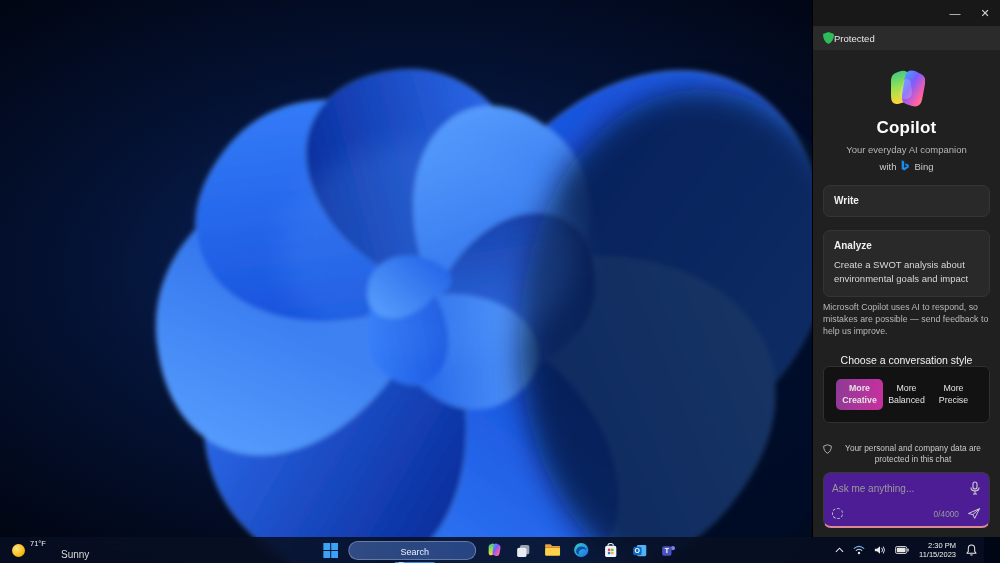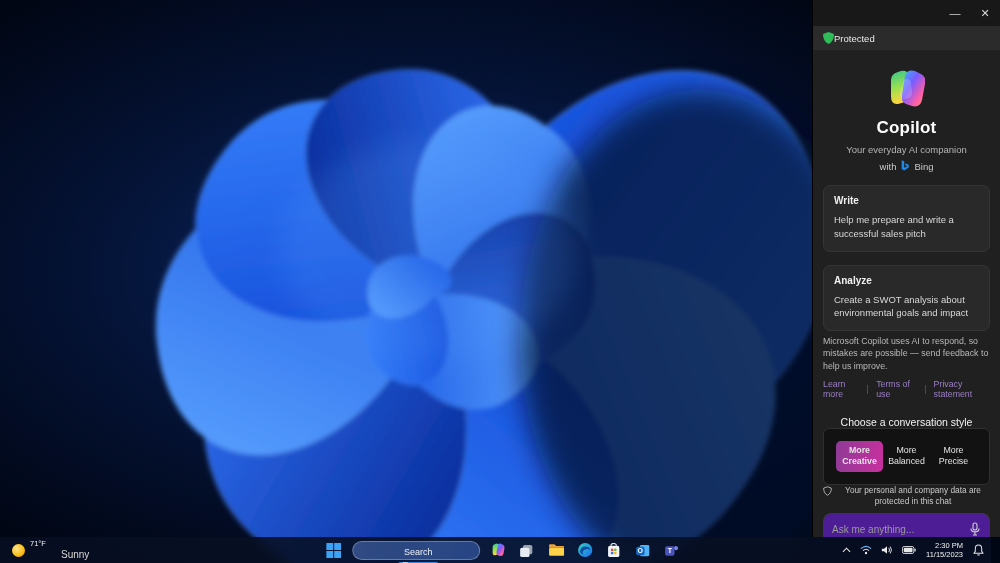--- a/index.html
+++ b/index.html
@@ -56,21 +56,21 @@
               display:flex; flex-direction:column; justify-content:space-between; }
   .inputbox-top { display:flex; align-items:center; }
   .ask-input { flex:1; background:transparent; border:none; outline:none; color:#e8e8e8;
                font-size:10px; font-family:"Liberation Sans",sans-serif; }
   .ask-input::placeholder { color:#9a9a9a; }
   .inputbox-bottom { display:flex; align-items:center; }
   .counter { margin-left:auto; font-size:8.3px; color:#9a9a9a; margin-right:8px; }
   .icon-btn { display:flex; align-items:center; justify-content:center; cursor:default; }
 
   
-  .taskbar { position:absolute; left:0; right:9px; bottom:0; height:26px;
+  .taskbar { position:absolute; left:0; right:16px; bottom:0; height:26px;
              background:rgba(7,15,34,0.88); backdrop-filter:blur(6px);
              display:flex; align-items:center; z-index:10; }
   .tb-weather { position:absolute; left:6px; top:0; height:26px; display:flex; align-items:center; gap:5px; padding:0 6px; }
   .sun { width:13px; height:13px; border-radius:50%;
          background:radial-gradient(circle at 35% 35%, #ffe48a, #f7b500 70%); }
   .tb-weather-txt { display:flex; flex-direction:column; line-height:1.15; }
   .tb-weather-txt .t1 { font-size:7.5px; color:#f2f2f2; }
   .tb-weather-txt .t2 { font-size:10px; color:#d9d9d9;margin-left:31px; }
 
   .tb-center { position:absolute; left:50%; transform:translateX(-48%); top:0; height:26px;
@@ -191,37 +191,29 @@
           <span>with</span>
           <svg class="bing-b" viewBox="0 0 12 14">
             <path d="M2 0 L5 1.2 L5 9.2 L8.6 7.4 L6.8 6.4 L5.8 3.8 L10.5 5.6 L10.5 8.9 L5 12.4 L2 10.6 Z" fill="#1b8ceb"></path>
           </svg>
           <span>Bing</span>
         </div>
       </div>
 
       <div class="sg-card">
         <div class="sg-card-title">Write</div>
-        <div class="sg-card-body">Help me prepare and write a successful sales pitch</div>
       </div>
 
       <div class="sg-card">
         <div class="sg-card-title">Analyze</div>
         <div class="sg-card-body">Create a SWOT analysis about environmental goals and impact</div>
       </div>
 
       <div class="disclaimer">Microsoft Copilot uses AI to respond, so mistakes are possible — send feedback to help us improve.</div>
 
-      <div class="links-row">
-        <span class="link">Learn more</span>
-        <span class="link-sep"></span>
-        <span class="link">Terms of use</span>
-        <span class="link-sep"></span>
-        <span class="link">Privacy statement</span>
-      </div>
 
       <div class="style-title">Choose a conversation style</div>
       <div class="style-box">
         <div class="style-opt selected">More
 Creative</div>
         <div class="style-opt">More
 Balanced</div>
         <div class="style-opt">More
 Precise</div>
       </div>

